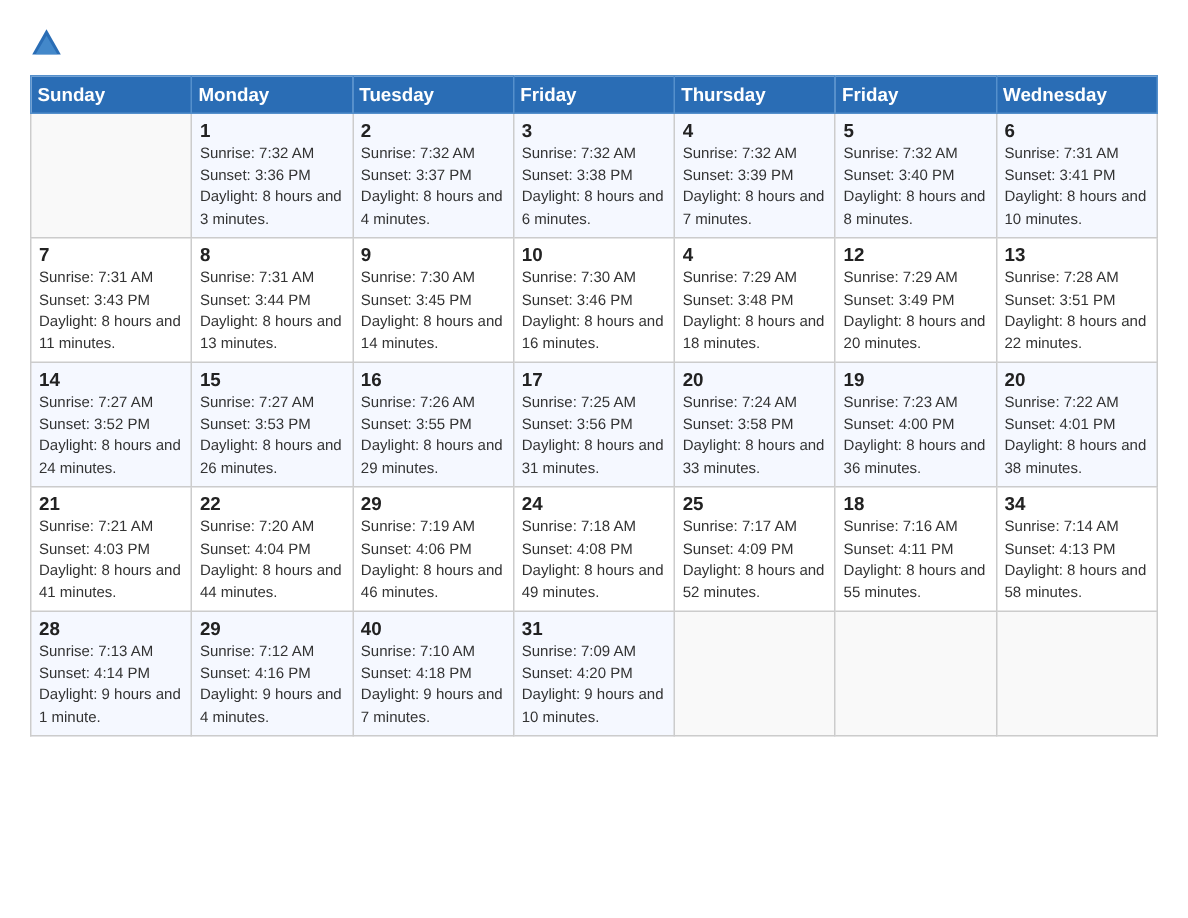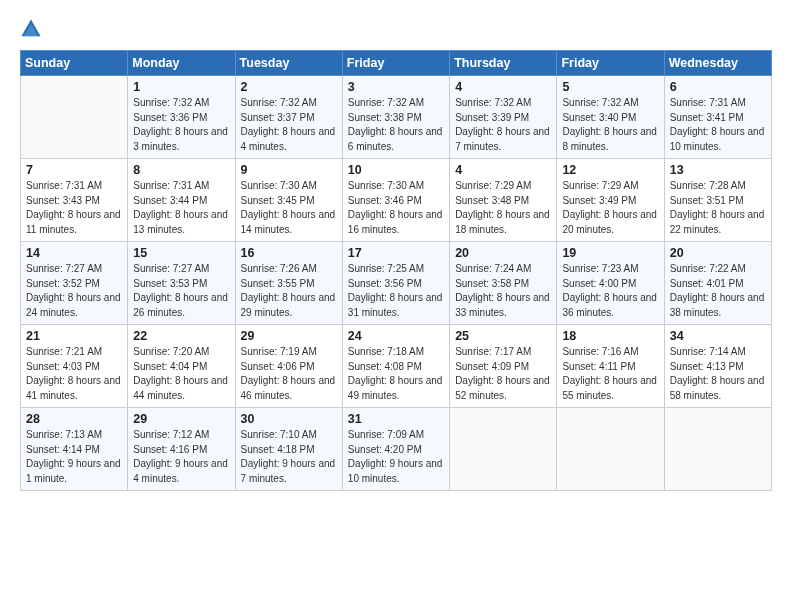--- a/index.html
+++ b/index.html
@@ -259,21 +259,21 @@
         <tr>
           <td>
             <span class="day-number">28</span>
             <div class="day-info">Sunrise: 7:13 AM<br>Sunset: 4:14 PM<br>Daylight: 9 hours and 1 minute.</div>
           </td>
           <td>
             <span class="day-number">29</span>
             <div class="day-info">Sunrise: 7:12 AM<br>Sunset: 4:16 PM<br>Daylight: 9 hours and 4 minutes.</div>
           </td>
           <td>
-            <span class="day-number">30</span>
+            <span class="day-number">40</span>
             <div class="day-info">Sunrise: 7:10 AM<br>Sunset: 4:18 PM<br>Daylight: 9 hours and 7 minutes.</div>
           </td>
           <td>
             <span class="day-number">31</span>
             <div class="day-info">Sunrise: 7:09 AM<br>Sunset: 4:20 PM<br>Daylight: 9 hours and 10 minutes.</div>
           </td>
           <td class="empty-cell"></td>
           <td class="empty-cell"></td>
           <td class="empty-cell"></td>
         </tr>

